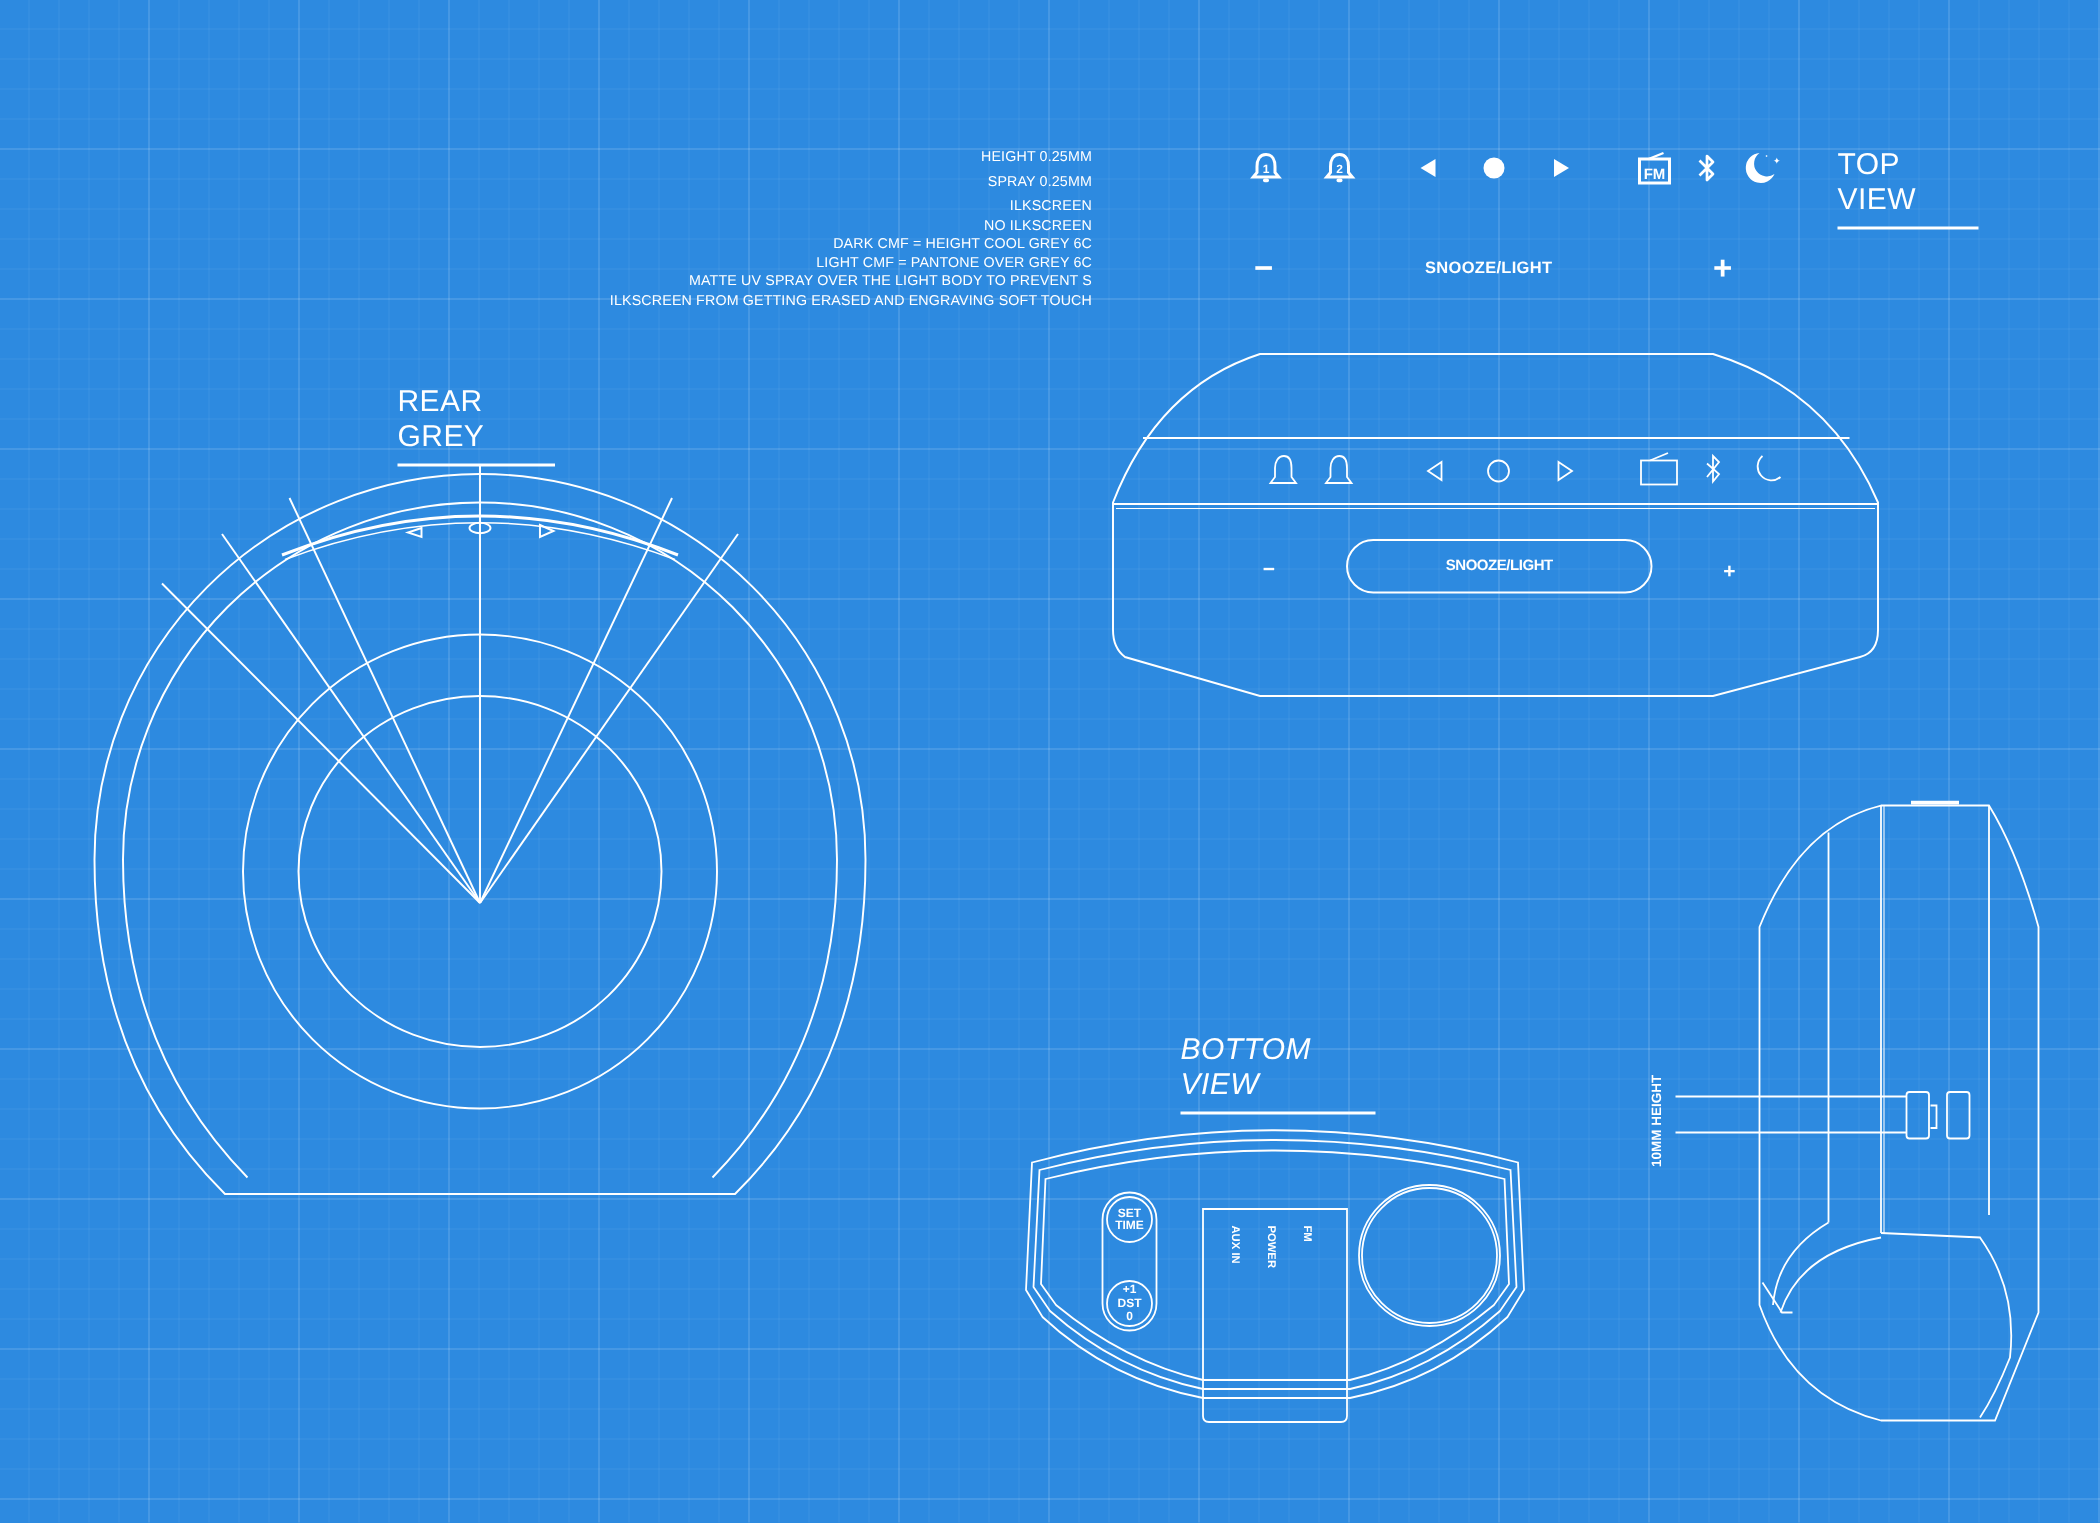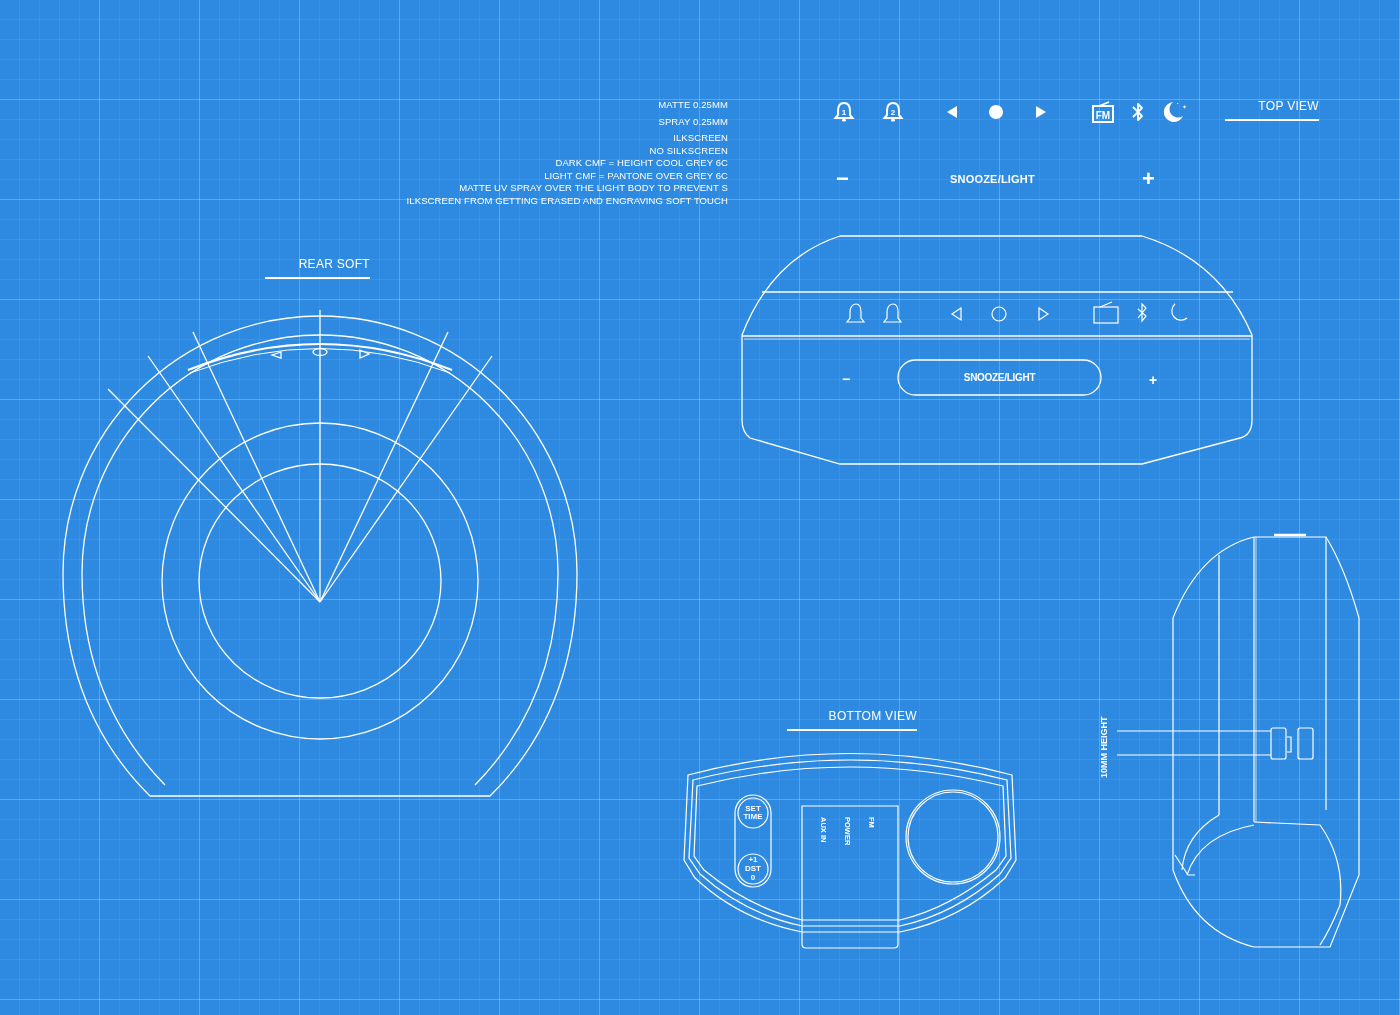--- a/index.html
+++ b/index.html
@@ -12,34 +12,34 @@
       linear-gradient(rgba(255,255,255,0.07) 1px, transparent 1px),
       linear-gradient(90deg, rgba(255,255,255,0.07) 1px, transparent 1px);
     background-size:100px 100px,100px 100px,20px 20px,20px 20px;
     background-position:-1px -1px,-1px -1px,-1px -1px,-1px -1px;
     font-family:"Liberation Sans", sans-serif;
     color:#fff;
   }
   .notes { position:absolute; right:672px; top:99px; text-align:right; font-size:9.5px; line-height:12.5px; letter-spacing:0.1px; }
   .notes div { white-space:nowrap; }
   .notes .gap { margin-bottom:4px; }
-  .view-title { position:absolute; font-size:12px; letter-spacing:0.3px; text-align:right; padding-bottom:6px; border-bottom:2px solid #fff; }
+  .view-title { position:absolute; font-size:20px; letter-spacing:0.3px; text-align:left; padding-bottom:6px; border-bottom:2px solid #fff; }
   .legend-label { position:absolute; font-size:11px; font-weight:bold; letter-spacing:0.2px; }
   .legend-sign { position:absolute; font-size:22px; font-weight:bold; line-height:20px; }
   svg { position:absolute; overflow:visible; }
   .label-sm { font-family:"Liberation Sans", sans-serif; font-weight:bold; fill:#fff; }
 </style>
 </head>
 <body>
 
 <div class="notes">
-  <div class="gap">MATTE 0.25MM</div>
+  <div class="gap">HEIGHT 0.25MM</div>
   <div class="gap">SPRAY 0.25MM</div>
   <div>ILKSCREEN</div>
-  <div>NO SILKSCREEN</div>
+  <div>NO ILKSCREEN</div>
   <div>DARK CMF = HEIGHT COOL GREY 6C</div>
   <div>LIGHT CMF = PANTONE OVER GREY 6C</div>
   <div>MATTE UV SPRAY OVER THE LIGHT BODY TO PREVENT S</div>
   <div>ILKSCREEN FROM GETTING ERASED AND ENGRAVING SOFT TOUCH</div>
 </div>
 
 <div>
   <svg style="left:832px;top:100px" width="24" height="24" viewBox="0 0 24 24">
     <path d="M12 3 C7.5 3 6 7 6 11 L6 15 L3.5 18 L20.5 18 L18 15 L18 11 C18 7 16.5 3 12 3Z" fill="none" stroke="#fff" stroke-width="2"></path>
     <rect x="10" y="19" width="4" height="2.5" rx="1.2" fill="#fff"></rect>
@@ -71,22 +71,22 @@
     <path d="M11 2 A10 10 0 1 0 21 16 A8 8 0 0 1 11 2Z" fill="#fff"></path>
     <text x="20" y="9" font-size="6" fill="#fff" font-family="Liberation Sans, sans-serif">✦</text>
     <text x="15" y="5" font-size="4" fill="#fff" font-family="Liberation Sans, sans-serif">•</text>
   </svg>
   <div class="legend-sign" style="left:836px;top:169px;">−</div>
   <div class="legend-label" style="left:950px;top:173px;">SNOOZE/LIGHT</div>
   <div class="legend-sign" style="left:1142px;top:169px;">+</div>
 </div>
 
 <div class="view-title" style="left:1225px;top:99px;width:94px;">TOP VIEW</div>
-<div class="view-title" style="left:265px;top:257px;width:105px;">REAR SOFT</div>
-<div class="view-title" style="left:787px;top:709px;width:130px;">BOTTOM VIEW</div>
+<div class="view-title" style="left:265px;top:257px;width:105px;">REAR GREY</div>
+<div class="view-title" style="left:787px;top:689px;width:130px;font-style:italic;">BOTTOM VIEW</div>
 
 <svg style="left:0;top:0" width="1400" height="1015">
   <g fill="none" stroke="#fff" stroke-width="1.3">
 
     <path d="M150 796 L490 796 Q 577 710 577 573 A 257 257 0 1 0 63 573 Q 63 710 150 796 Z"></path>
 
     <path d="M165 785 Q 82 700 82 573 A 238 238 0 1 1 558 573 Q 558 700 475 785"></path>
 
     <path d="M188 370 Q 320 318 452 370" stroke-width="2"></path>
     <path d="M190 373 Q 320 324 450 373" stroke-width="1"></path>

